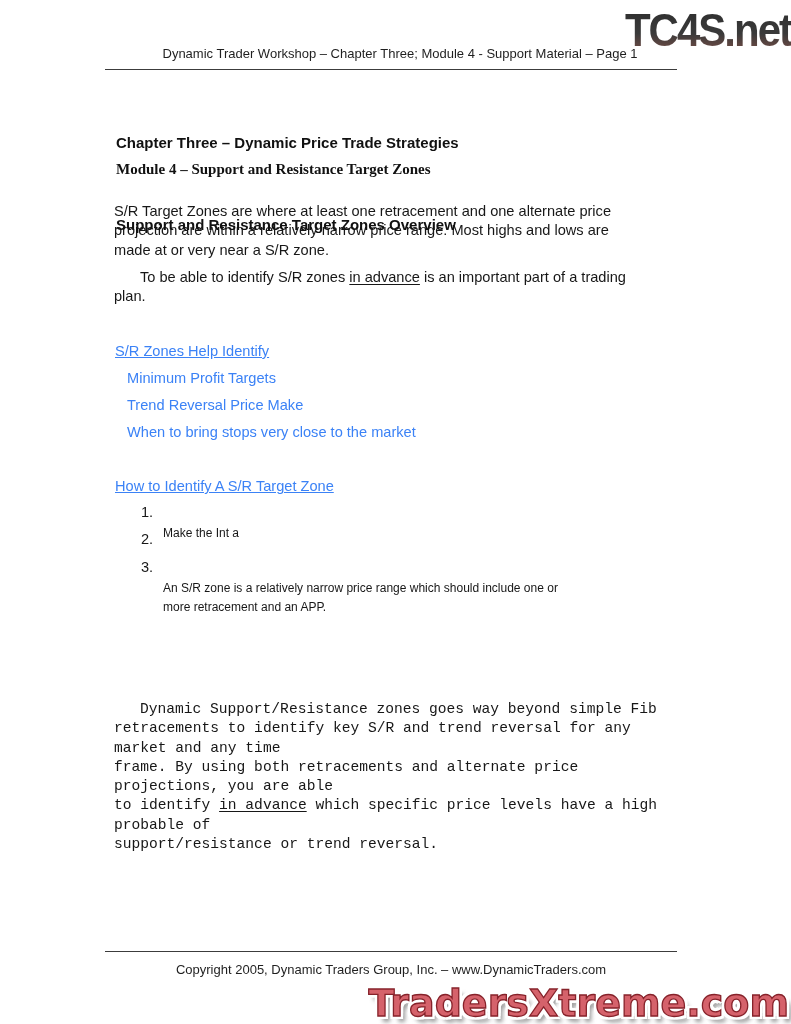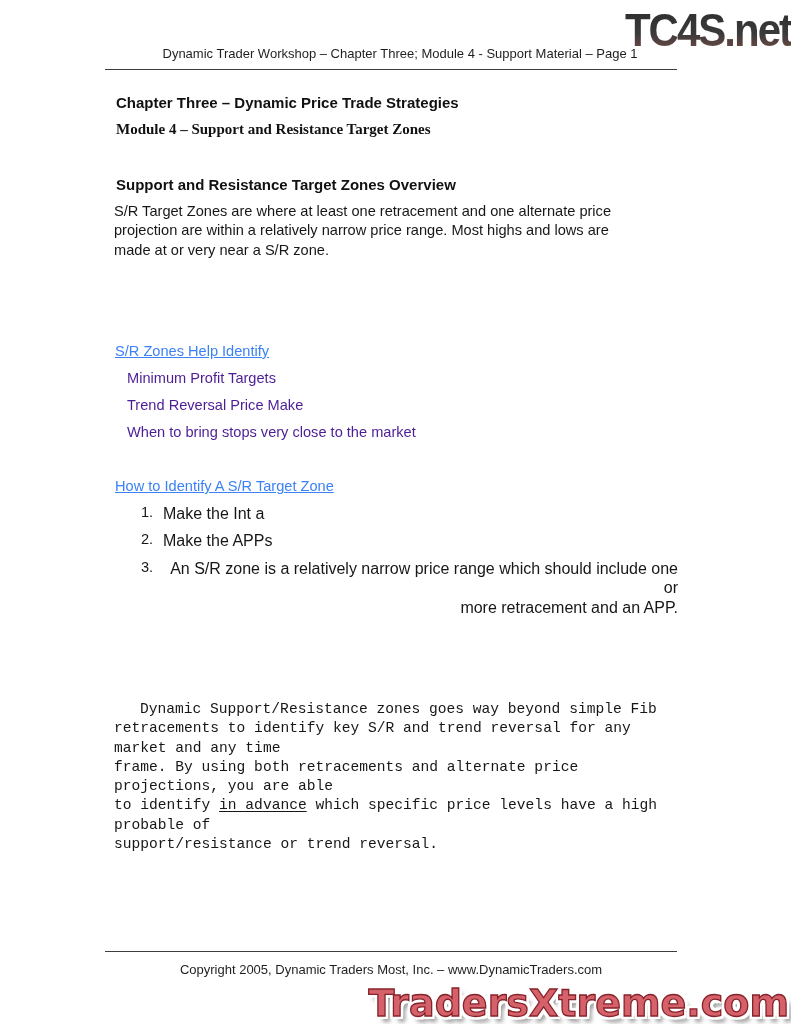--- a/index.html
+++ b/index.html
@@ -28,35 +28,36 @@
   }
   
   .bodytext{
     font-size:14.6px;line-height:19.3px;color:#171717;
     white-space:pre-line;width:564px;left:114px;
   }
   .indent{text-indent:26px;}
   .bold-heading{
     left:116px;font-size:15px;font-weight:bold;color:#111;
     white-space:nowrap;
+    margin-top:40px;
   }
   .u-title{
     left:115px;font-size:14.6px;color:#3b82f6;
     text-decoration:underline;white-space:nowrap;
   }
   u{text-underline-offset:2px;}
   .plainitem{
-    left:127px;font-size:14.6px;color:#4c1d95;white-space:nowrap;
+    left:127px;font-size:14.6px;color:#3b82f6;white-space:nowrap;
   }
   .olnum{
     left:141px;width:20px;font-size:14.6px;color:#171717;
   }
   .oltext{
-    left:163px;width:515px;font-size:16px;line-height:19.3px;
-    color:#171717;white-space:pre-line;
+    left:163px;width:515px;font-size:12px;line-height:19.3px;
+    color:#171717;white-space:pre-line;margin-top:20px;
   }
   
   .tc4s{
     right:0px;top:5px;
     font-size:42px;font-weight:900;letter-spacing:-2px;
     font-family:"Liberation Sans", sans-serif;
     background:linear-gradient(180deg,#2d2d2d 0%,#3a3a3a 55%,#6b4a44 85%,#8d5c52 100%);
     -webkit-background-clip:text;background-clip:text;
     color:#3a3a3a;-webkit-text-fill-color:transparent;
     transform:scaleY(1.08);transform-origin:top right;
@@ -101,43 +102,44 @@
   <div class="abs rule rule-top"></div>
 
   <div class="abs bold-heading" style="top:94px;">Chapter Three – Dynamic Price Trade Strategies</div>
   <div class="abs bold-heading" style="top:121px;font-family:Liberation Serif, serif;">Module 4 – Support and Resistance Target Zones</div>
   <div class="abs bodytext" style="top:202px;">S/R Target Zones are where at least one retracement and one alternate price
 projection are within a relatively narrow price range. Most highs and lows are
 made at or very near a S/R zone.</div>
 
   <div class="abs bold-heading" style="top:176px;">Support and Resistance Target Zones Overview</div>
 
+  <div class="abs bodytext indent" style="top:268px;"><span>To be able to identify S/R zones </span><u>in advance</u><span> is an important part of a trading
+plan.</span></div>
 
   <div class="abs u-title" style="top:343px;">S/R Zones Help Identify</div>
   <div class="abs plainitem" style="top:370px;">Minimum Profit Targets</div>
   <div class="abs plainitem" style="top:397px;">Trend Reversal Price Make</div>
   <div class="abs plainitem" style="top:424px;">When to bring stops very close to the market</div>
 
   <div class="abs u-title" style="top:478px;">How to Identify A S/R Target Zone</div>
 
   <div class="abs olnum" style="top:504px;">1.</div>
   <div class="abs oltext" style="top:504px;">Make the Int a</div>
 
   <div class="abs olnum" style="top:531px;">2.</div>
-  <div class="abs oltext" style="top:531px;">Make the APPs</div>
 
   <div class="abs olnum" style="top:559px;">3.</div>
-  <div class="abs oltext" style="top:559px;text-align:right;">An S/R zone is a relatively narrow price range which should include one or
+  <div class="abs oltext" style="top:559px;">An S/R zone is a relatively narrow price range which should include one or
 more retracement and an APP.</div>
 
 
 
   <div class="abs bodytext indent" style="top:700px;font-family:Liberation Mono, monospace;"><span>Dynamic Support/Resistance zones goes way beyond simple Fib
 retracements to identify key S/R and trend reversal for any market and any time
 frame. By using both retracements and alternate price projections, you are able
 to identify </span><u>in advance</u><span> which specific price levels have a high probable of
 support/resistance or trend reversal.</span></div>
 
   <div class="abs rule rule-bottom"></div>
-  <div class="abs runfoot">Copyright 2005, Dynamic Traders Most, Inc. – www.DynamicTraders.com</div>
+  <div class="abs runfoot">Copyright 2005, Dynamic Traders Group, Inc. – www.DynamicTraders.com</div>
   <div class="abs txtreme">TradersXtreme.com</div>
 
 </div>
 
 </body></html>

